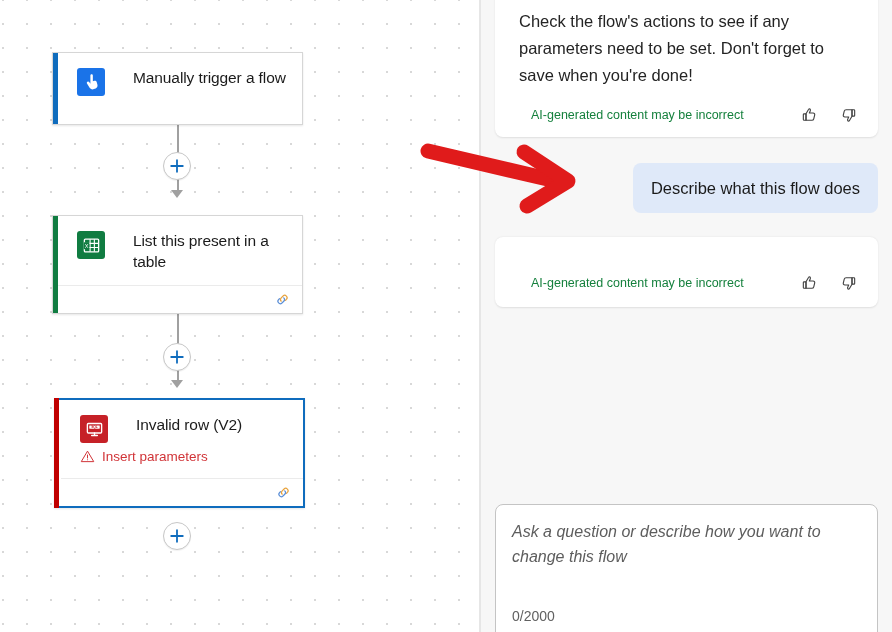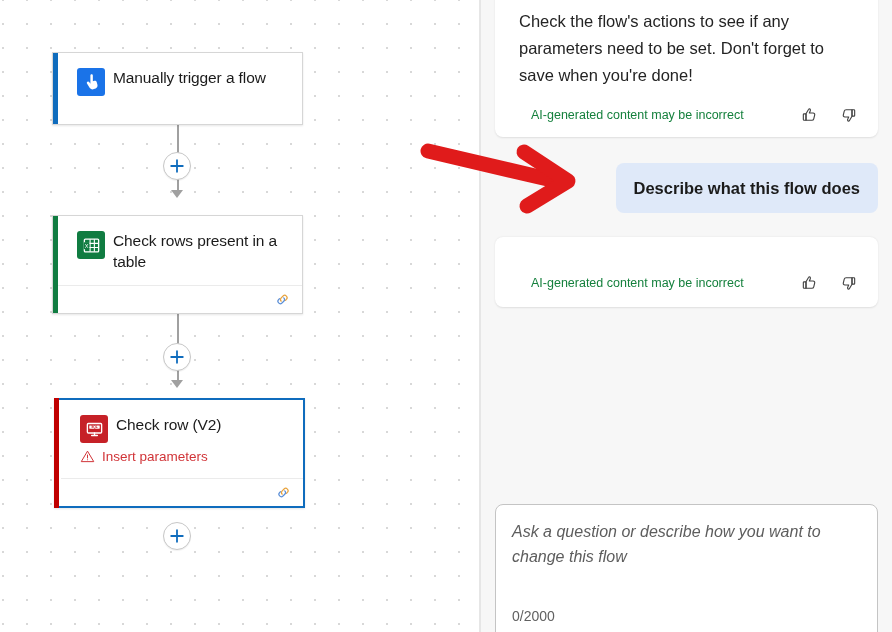--- a/index.html
+++ b/index.html
@@ -41,21 +41,21 @@
   }
   .node .accent {
     position: absolute;
     left: 0; top: 0; bottom: 0;
     width: 5px;
   }
   .node-head {
     display: flex;
     align-items: flex-start;
     padding: 14px 12px 10px 24px;
-    gap: 8px;
+    gap: 28px;
   }
   .node-icon {
     width: 28px; height: 28px;
     border-radius: 3px;
     flex: 0 0 28px;
     display: flex; align-items: center; justify-content: center;
     margin-top: 1px;
   }
   .node-title {
     font-size: 15.5px;
@@ -153,21 +153,20 @@
     display: flex;
     gap: 18px;
     padding-right: 4px;
   }
   .fb-btn { cursor: pointer; display:flex; align-items:center; }
 
   .bubble-user-row {
     display: flex;
     justify-content: flex-end;
     margin: 26px 0 24px 0;
-    font-weight: bold;
   }
   .bubble-user {
     background: #dfe9f9;
     color: #1b1b1b;
     border-radius: 8px;
     padding: 13px 18px;
     font-size: 16.5px;
     line-height: 24px;
     max-width: 320px;
   }
@@ -247,21 +246,21 @@
       <div class="accent" style="background:#107c41;"></div>
       <div class="node-head">
         <div class="node-icon" style="background:#107c41;">
           <svg width="19" height="19" viewBox="0 0 24 24" aria-hidden="true">
             <rect x="3" y="4" width="18" height="16" rx="1.2" fill="none" stroke="#ffffff" stroke-width="1.7"></rect>
             <path d="M3 9.3 H21 M3 14.6 H21 M10.2 4 V20 M15.6 4 V20" stroke="#ffffff" stroke-width="1.4" fill="none"></path>
             <rect x="2.2" y="8" width="7" height="8.6" rx="0.8" fill="#107c41"></rect>
             <text x="5.7" y="14.6" font-size="7" fill="#ffffff" text-anchor="middle" font-family="Liberation Sans, sans-serif">X</text>
           </svg>
         </div>
-        <div class="node-title">Check rows present in a table</div>
+        <div class="node-title">List this present in a table</div>
       </div>
       <div class="node-footer" style="margin-top:auto;">
         <span style="display:flex;">
           <svg width="17" height="17" viewBox="0 0 24 24" aria-hidden="true">
             <path d="M10.2 14.4a3.4 3.4 0 0 1 0-4.8l2.6-2.6a3.4 3.4 0 0 1 4.8 4.8l-1.3 1.3" stroke="#e8a33d" stroke-width="1.7" fill="none" stroke-linecap="round"></path>
             <path d="M13.8 9.6a3.4 3.4 0 0 1 0 4.8l-2.6 2.6a3.4 3.4 0 0 1-4.8-4.8l1.3-1.3" stroke="#5b8ed6" stroke-width="1.7" fill="none" stroke-linecap="round"></path>
           </svg>
         </span>
       </div>
     </div>
@@ -276,21 +275,21 @@
       <div class="accent" style="background:#c00000;"></div>
       <div class="node-head" style="padding-bottom:6px;">
         <div class="node-icon" style="background:#c62127;">
           <svg width="19" height="19" viewBox="0 0 24 24" aria-hidden="true">
             <rect x="3" y="4.4" width="18" height="12" rx="1.2" fill="none" stroke="#ffffff" stroke-width="1.7"></rect>
             <rect x="5.4" y="6.8" width="13.2" height="4.2" rx="0.6" fill="#ffffff"></rect>
             <text x="12" y="10.4" font-size="4" fill="#c62127" text-anchor="middle" font-family="Liberation Sans, sans-serif" font-weight="bold">SQL</text>
             <path d="M12 16.4 V19 M8.4 19.6 H15.6" stroke="#ffffff" stroke-width="1.7" fill="none" stroke-linecap="round"></path>
           </svg>
         </div>
-        <div class="node-title">Check row (V2)</div>
+        <div class="node-title">Invalid row (V2)</div>
       </div>
       <div class="node-error">
         <svg width="15" height="15" viewBox="0 0 24 24" aria-hidden="true">
           <path d="M12 3.4 L22 20.2 H2 Z" fill="none" stroke="#d13438" stroke-width="1.6" stroke-linejoin="round"></path>
           <path d="M12 9.6 V14.4" stroke="#d13438" stroke-width="1.6" stroke-linecap="round"></path>
           <circle cx="12" cy="17.2" r="0.95" fill="#d13438"></circle>
         </svg>
         <span>Insert parameters</span>
       </div>
       <div class="node-footer" style="margin-top:auto;">

